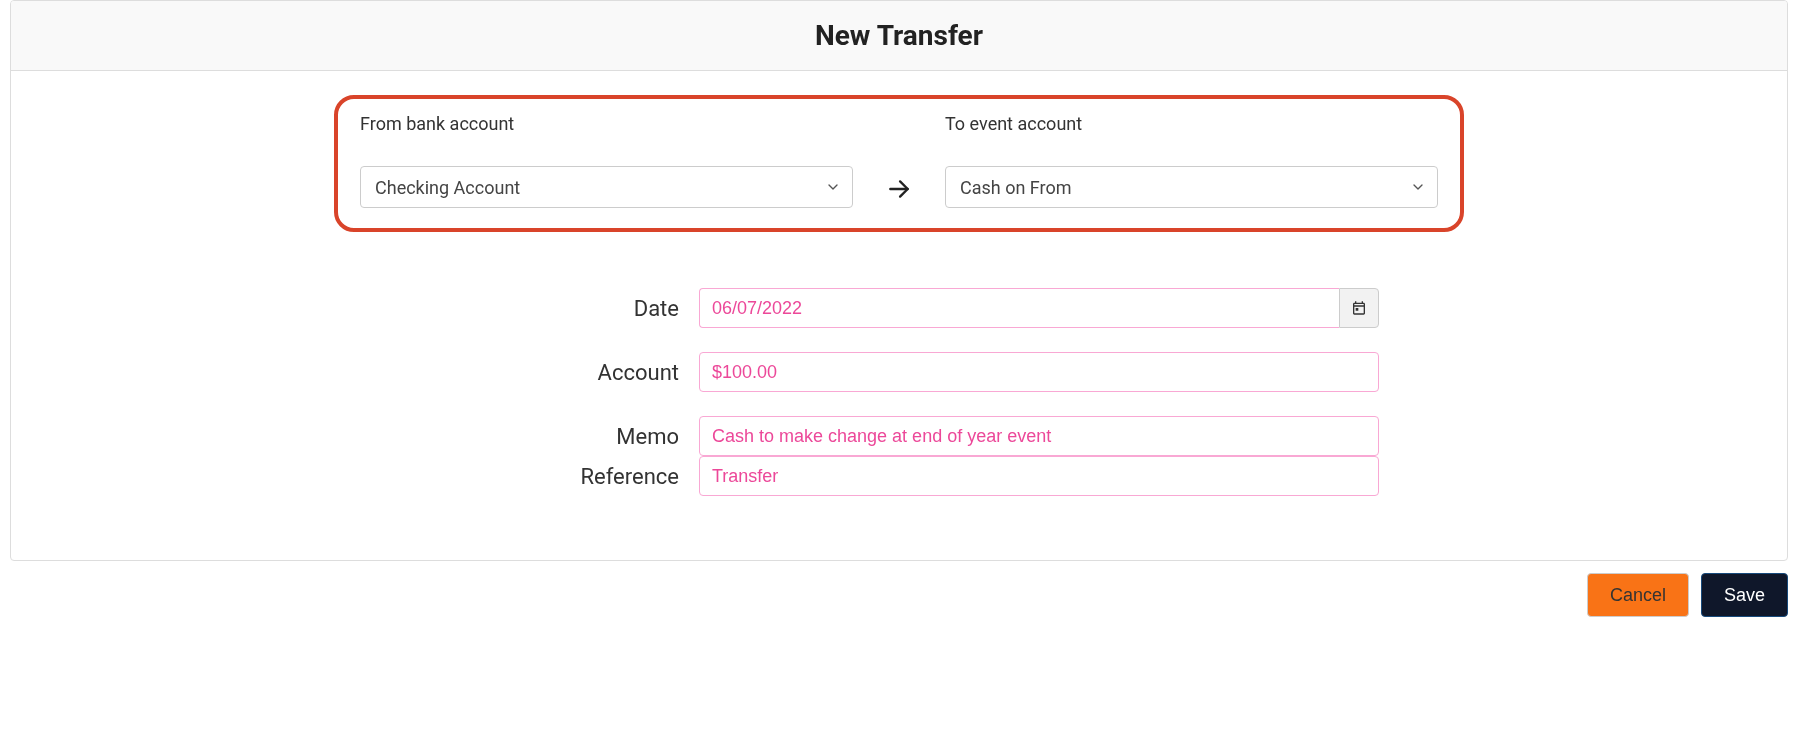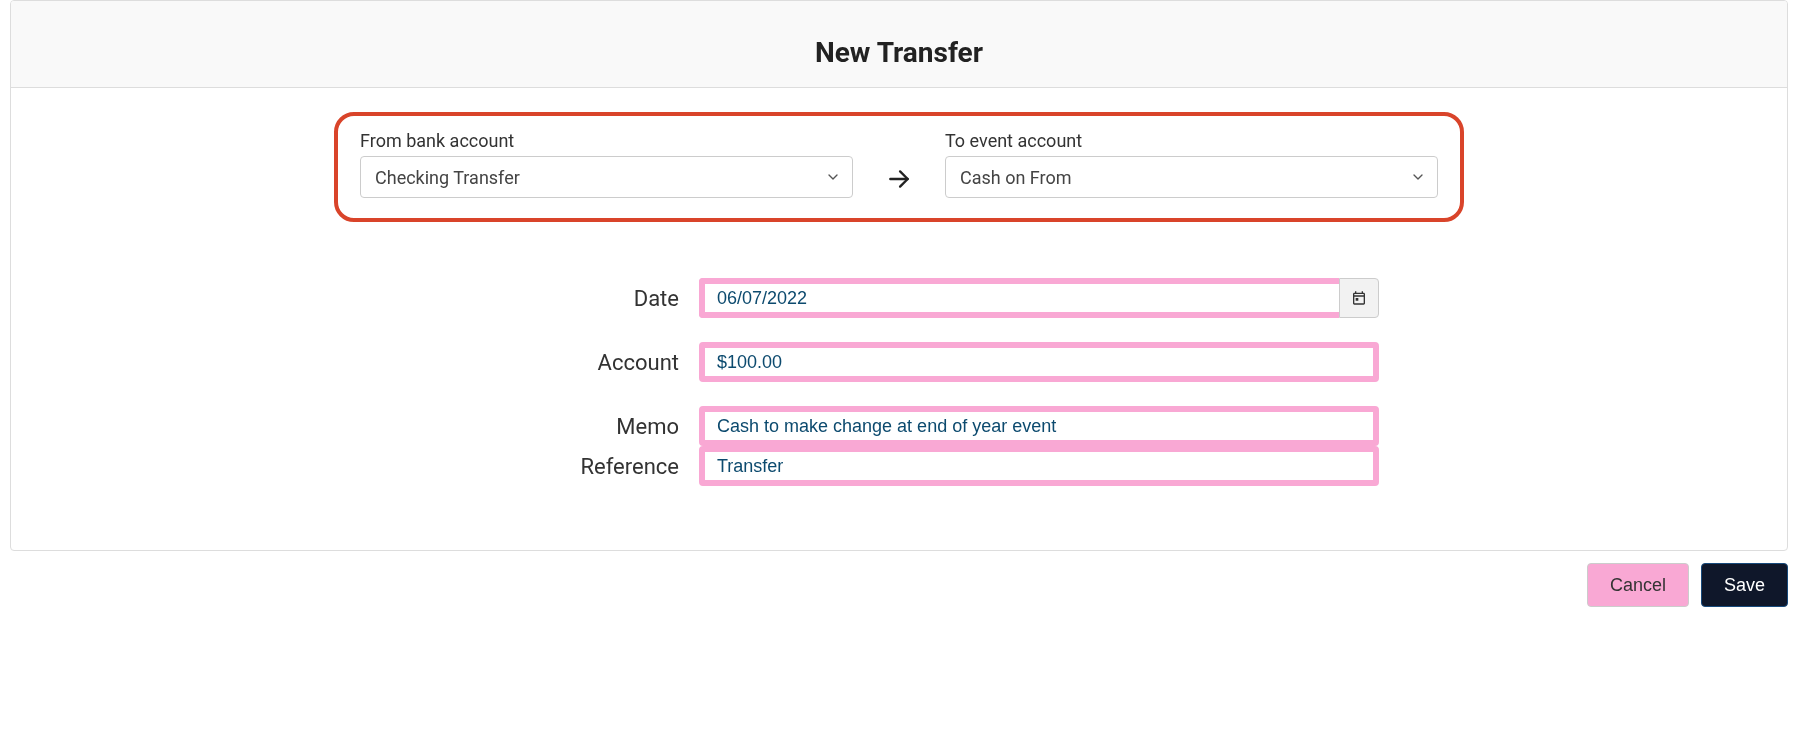--- a/index.html
+++ b/index.html
@@ -24,21 +24,20 @@
   .panel-header {
     background: #f9f9f9;
     border-bottom: 1px solid #ddd;
     text-align: center;
     padding: 18px 10px;
   }
   .panel-title {
     font-size: 28px;
     font-weight: 700;
     color: #222;
-    margin-top: 17px;
   }
   .panel-body {
     padding: 24px 24px 40px 24px;
   }
   .highlight-box {
     border: 4px solid #d9442a;
     border-radius: 20px;
     padding: 14px 22px 20px 22px;
     margin: 0 auto;
     width: 1130px;
@@ -47,21 +46,21 @@
     gap: 16px;
   }
   .account-col {
     flex: 1;
     display: flex;
     flex-direction: column;
   }
   .account-label {
     font-size: 18px;
     color: #333;
-    margin-bottom: 5px;
+    margin-bottom: 32px;
   }
   .select {
     position: relative;
     width: 100%;
   }
   .select-input {
     width: 100%;
     height: 42px;
     border: 1px solid #ccc;
     border-radius: 4px;
@@ -104,25 +103,25 @@
     font-size: 22px;
     color: #333;
   }
   .form-control-wrap {
     flex: 1;
     display: flex;
   }
   .form-control {
     flex: 1;
     height: 40px;
-    border: 6px solid #f9a8d4;
+    border: 1px solid #f9a8d4;
     border-radius: 4px;
     padding: 0 12px;
     font-size: 18px;
-    color: #0c4a6e;
+    color: #ec4899;
     background: #fff;
     outline: none;
   }
   .date-row .form-control {
     border-top-right-radius: 0;
     border-bottom-right-radius: 0;
     border-right: none;
   }
   .date-addon {
     width: 40px;
@@ -146,21 +145,21 @@
     height: 44px;
     padding: 0 22px;
     border-radius: 4px;
     font-size: 18px;
     cursor: pointer;
     display: inline-flex;
     align-items: center;
     justify-content: center;
   }
   .btn-default {
-    background: #f9a8d4;
+    background: #f97316;
     border: 1px solid #ccc;
     color: #333;
   }
   .btn-primary {
     background: #0f172a;
     border: 1px solid #174a7c;
     color: #fff;
   }
   svg { display: block; }
 </style>
@@ -171,21 +170,21 @@
   <div class="panel">
     <div class="panel-header">
       <div class="panel-title">New Transfer</div>
     </div>
     <div class="panel-body">
 
       <div class="highlight-box">
         <div class="account-col">
           <div class="account-label">From bank account</div>
           <div class="select">
-            <div class="select-input">Checking Transfer</div>
+            <div class="select-input">Checking Account</div>
             <span class="select-caret">
               <svg width="16" height="16" viewBox="0 0 24 24" fill="none" stroke="#555" stroke-width="2" stroke-linecap="round" stroke-linejoin="round">
                   <polyline points="6 9 12 15 18 9"></polyline>
                 </svg>
             </span>
           </div>
         </div>
 
         <div class="arrow-col">
           <span>

